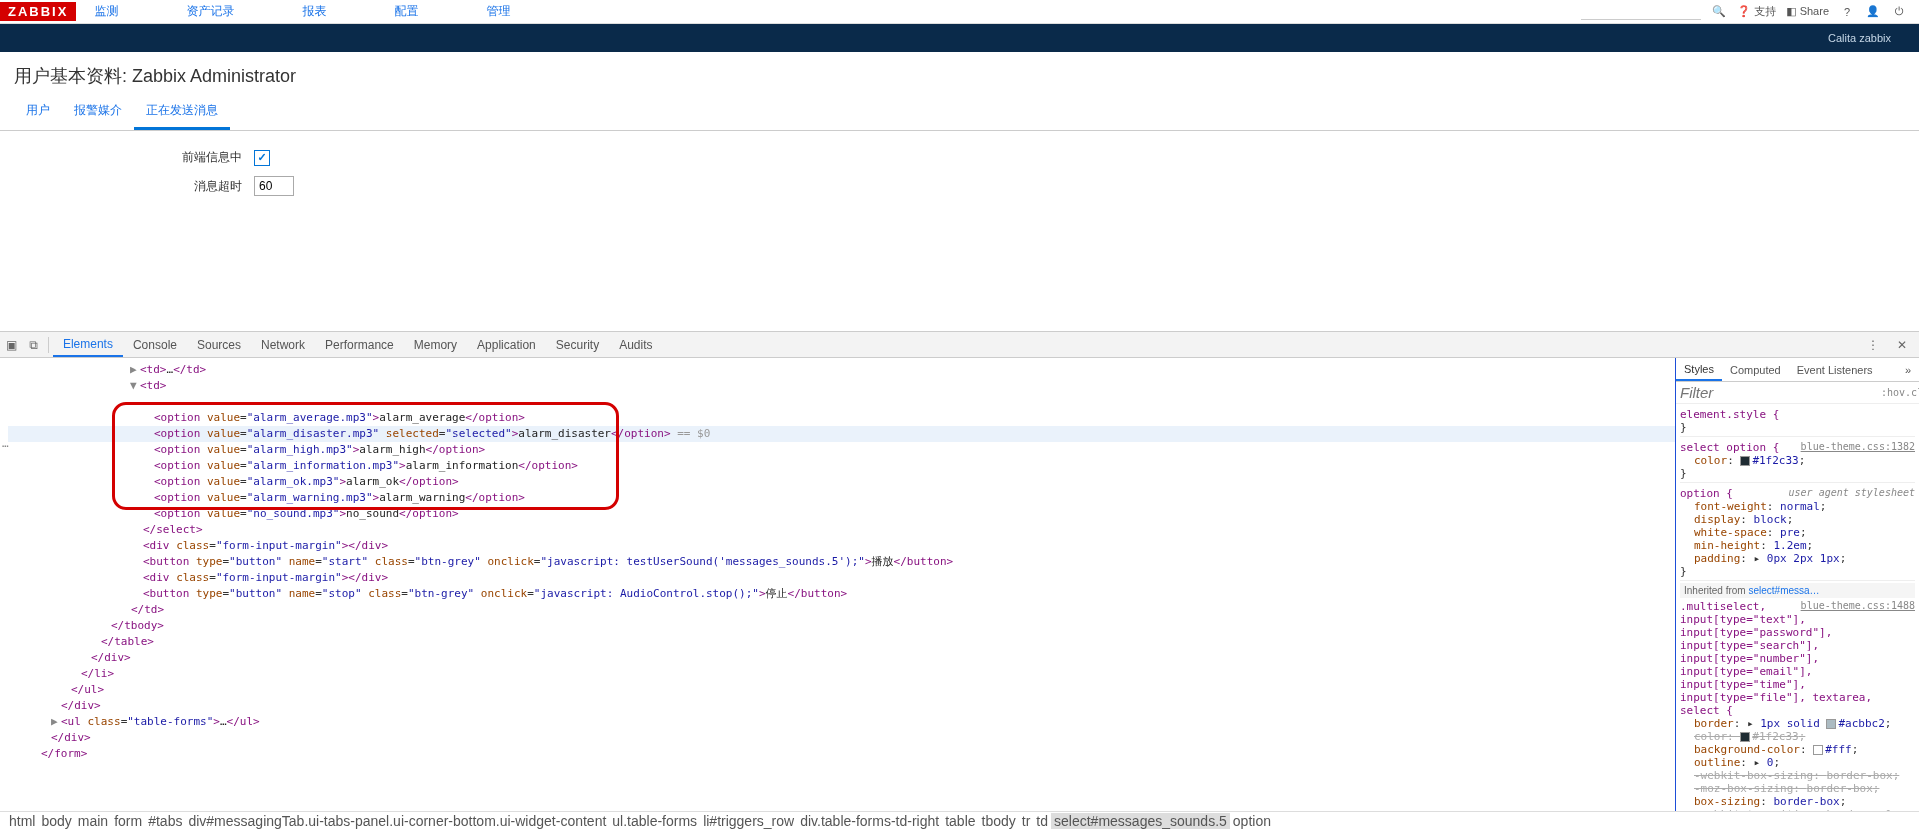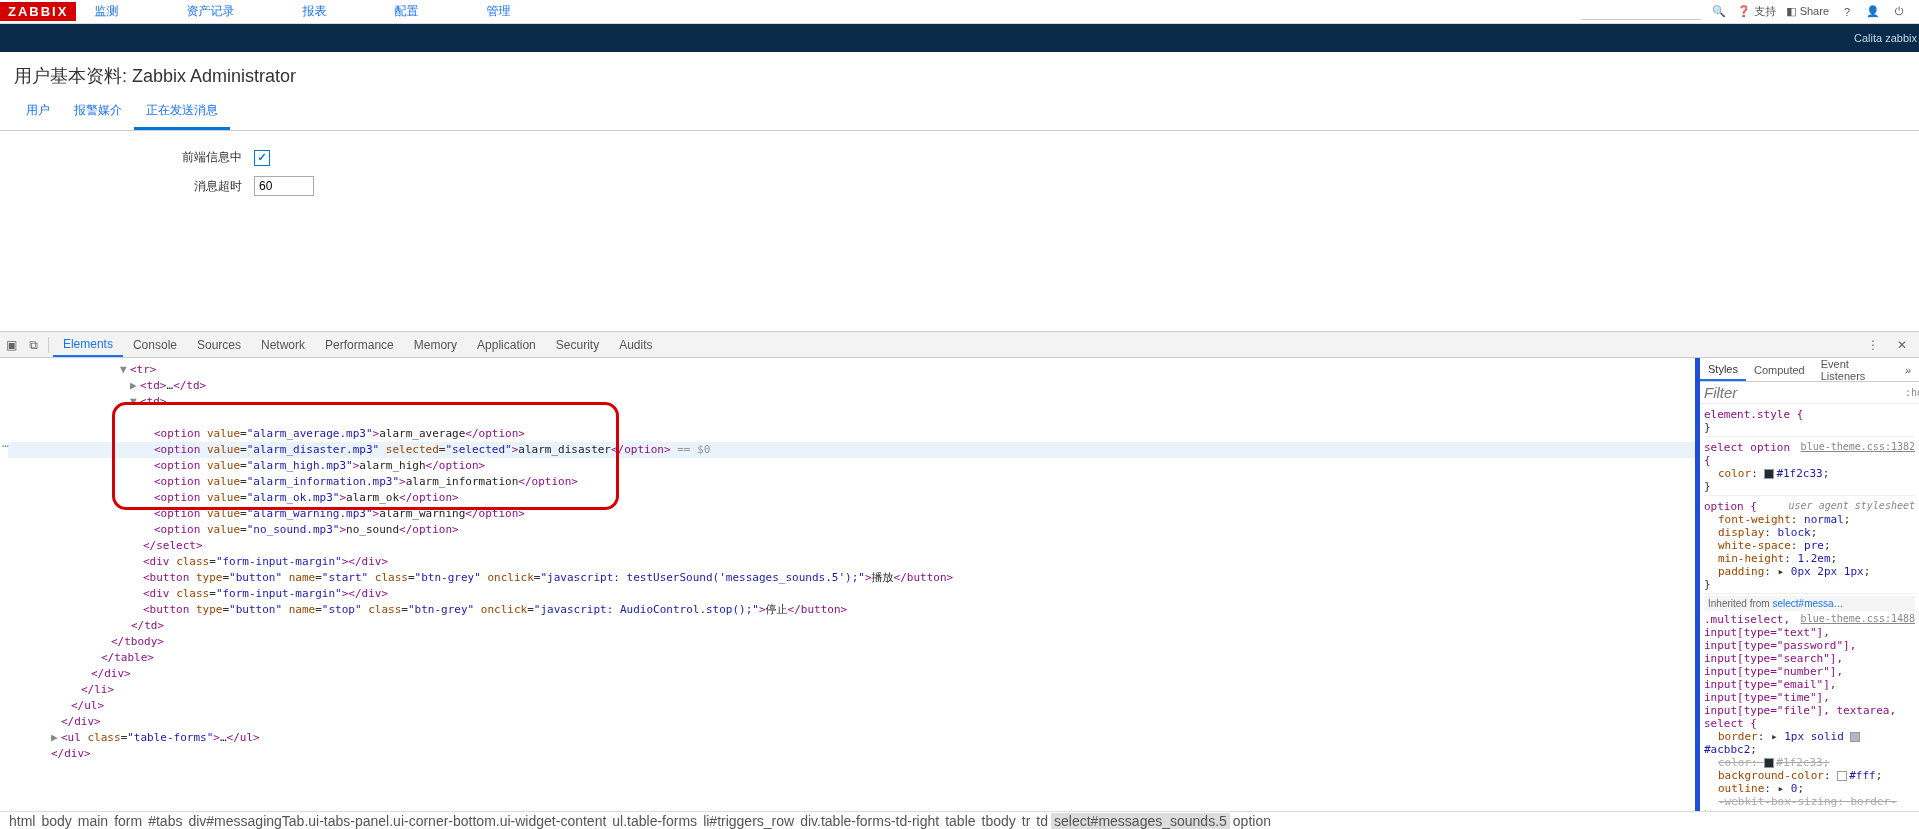--- a/index.html
+++ b/index.html
@@ -4,51 +4,51 @@
 <style>
 * { margin: 0; padding: 0; box-sizing: border-box; }
 body { font-family: Arial, Tahoma, Verdana, sans-serif; font-size: 12px; color: #333; background: #fff; overflow: hidden; }
 .topbar { display: flex; align-items: center; background: #fff; height: 24px; border-bottom: 1px solid #ddd; }
 .logo { background: #d40000; color: #fff; font-weight: bold; letter-spacing: 2px; padding: 2px 8px; font-size: 13px; margin-right: 8px; }
 .topnav { display: flex; gap: 48px; }
 .topnav a { color: #1a73e8; text-decoration: none; padding: 4px 10px; font-size: 12px; }
 .topright { margin-left: auto; display: flex; align-items: center; gap: 10px; padding-right: 12px; color: #555; }
 .topright .search-icon, .topright .icon { width: 16px; height: 16px; display: inline-flex; align-items: center; justify-content: center; }
 .topright span { font-size: 11px; }
-.bluebar { background: #0a2a4a; height: 28px; color: #c5d6e6; display: flex; align-items: center; justify-content: flex-end; padding: 0 2px; font-size: 11px; }
+.bluebar { background: #0a2a4a; height: 28px; color: #c5d6e6; display: flex; align-items: center; justify-content: flex-end; padding: 0 28px; font-size: 11px; }
 .page-title-row { padding: 12px 14px 6px; font-size: 18px; color: #333; }
 .page-title-row .sub { font-weight: normal; }
 .tabs { display: flex; border-bottom: 1px solid #ccc; padding: 0 14px; }
 .tabs a { padding: 8px 12px; color: #1a73e8; text-decoration: none; font-size: 12px; border-bottom: 3px solid transparent; }
 .tabs a.active { color: #1a73e8; border-bottom: 3px solid #0275d8; font-weight: 500; }
 .content-area { padding: 18px 14px 10px; }
 .form-row { display: flex; align-items: center; margin-bottom: 10px; }
 .form-row label { width: 240px; text-align: right; padding-right: 12px; color: #333; font-size: 12px; }
-.form-row input[type="text"] { border: 1px solid #aaa; padding: 2px 4px; width: 60px; font-size: 12px; }
+.form-row input[type="text"] { border: 1px solid #aaa; padding: 2px 4px; width: 40px; font-size: 12px; }
 .checkbox-wrap { border: 1px solid #0275d8; width: 16px; height: 16px; display: inline-flex; align-items: center; justify-content: center; color: #0275d8; font-weight: bold; font-size: 11px; }
 
 .devtools { position: absolute; left: 0; right: 0; bottom: 0; height: 498px; border-top: 1px solid #ccc; background: #fff; display: flex; flex-direction: column; }
 .dt-tabbar { display: flex; align-items: center; height: 26px; border-bottom: 1px solid #ccc; background: #f3f3f3; font-size: 12px; color: #555; }
 .dt-tabbar .dt-icon { padding: 0 6px; color: #666; display: inline-flex; align-items: center; }
 .dt-tabbar .dt-tab { padding: 0 10px; height: 100%; display: flex; align-items: center; cursor: pointer; }
 .dt-tabbar .dt-tab.active { color: #1a73e8; border-bottom: 2px solid #1a73e8; }
 .dt-tabbar .dt-right { margin-left: auto; display: flex; align-items: center; gap: 6px; padding-right: 6px; }
 .dt-body { display: flex; flex: 1; overflow: hidden; }
 .dt-elements { flex: 1; overflow: auto; font-family: Menlo, Consolas, monospace; font-size: 11px; line-height: 16px; padding: 4px 0 4px 8px; position: relative; }
 .dt-line { white-space: pre; }
 .dt-line.hl { background: #eaf2fb; }
 .tag-br { color: #881280; }
 .attr-n { color: #994500; }
 .attr-v { color: #1a1aa6; }
 .txt { color: #222; }
 .cmt { color: #999; }
 .arrow { color: #888; display: inline-block; width: 10px; }
 .red-box { position: absolute; border: 3px solid #d40000; border-radius: 14px; pointer-events: none; }
 
-.dt-styles { width: 224px; border-left: 5px solid #1d4ed8; display: flex; flex-direction: column; overflow: hidden; font-family: Menlo, Consolas, monospace; font-size: 11px; }
+.dt-styles { width: 244px; border-left: 1px solid #1d4ed8; display: flex; flex-direction: column; overflow: hidden; font-family: Menlo, Consolas, monospace; font-size: 11px; }
 .dt-styles-tabs { display: flex; border-bottom: 1px solid #ccc; height: 24px; align-items: center; font-family: Arial, sans-serif; }
 .dt-styles-tabs span { padding: 0 8px; color: #555; cursor: pointer; }
 .dt-styles-tabs span.active { color: #333; border-bottom: 2px solid #1a73e8; height: 100%; display: flex; align-items: center; }
 .dt-filter-row { display: flex; align-items: center; border-bottom: 1px solid #eee; height: 22px; padding: 0 4px; }
 .dt-filter-row input { border: none; flex: 1; font-size: 15px; font-style: italic; color: #999; outline: none; }
 .dt-filter-row .chips { color: #888; font-size: 10px; }
 .dt-styles-body { flex: 1; overflow: auto; padding: 2px 4px; }
 .css-rule { border-bottom: 1px solid #eee; padding: 2px 0; margin-bottom: 2px; }
 .css-sel { color: #881280; }
 .css-link { color: #888; float: right; text-decoration: underline; font-size: 10px; }
@@ -132,21 +132,20 @@
       <span class="dt-icon">⋮</span>
       <span class="dt-icon">✕</span>
     </div>
   </div>
 
   <div class="dt-body">
     <div class="dt-elements" id="elpanel">
       <div class="ellipsis-gutter">…</div>
       <div class="red-box" style="top:44px;left:112px;width:507px;height:108px;"></div>
 
-    <div class="dt-line" style="padding-left: 112px;"><span class="arrow">▼</span><span class="tag-br">&lt;tr&gt;</span></div>
         <div class="dt-line" style="padding-left: 122px;"><span class="arrow">▶</span><span class="tag-br">&lt;td&gt;</span><span class="txt">…</span><span class="tag-br">&lt;/td&gt;</span></div>
         <div class="dt-line" style="padding-left: 122px;"><span class="arrow">▼</span><span class="tag-br">&lt;td&gt;</span></div>
         <div class="dt-line" style="padding-left: 135px;"><span class="cmt"> </span></div>
         <div class="dt-line" style="padding-left: 146px;"><span class="tag-br">&lt;option</span> <span class="attr-n">value</span>=<span class="attr-v">"alarm_average.mp3"</span><span class="tag-br">&gt;</span><span class="txt">alarm_average</span><span class="tag-br">&lt;/option&gt;</span></div>
         <div class="dt-line hl" style="padding-left: 146px;"><span class="tag-br">&lt;option</span> <span class="attr-n">value</span>=<span class="attr-v">"alarm_disaster.mp3"</span> <span class="attr-n">selected</span>=<span class="attr-v">"selected"</span><span class="tag-br">&gt;</span><span class="txt">alarm_disaster</span><span class="tag-br">&lt;/option&gt;</span><span class="cmt"> == $0</span></div>
         <div class="dt-line" style="padding-left: 146px;"><span class="tag-br">&lt;option</span> <span class="attr-n">value</span>=<span class="attr-v">"alarm_high.mp3"</span><span class="tag-br">&gt;</span><span class="txt">alarm_high</span><span class="tag-br">&lt;/option&gt;</span></div>
         <div class="dt-line" style="padding-left: 146px;"><span class="tag-br">&lt;option</span> <span class="attr-n">value</span>=<span class="attr-v">"alarm_information.mp3"</span><span class="tag-br">&gt;</span><span class="txt">alarm_information</span><span class="tag-br">&lt;/option&gt;</span></div>
         <div class="dt-line" style="padding-left: 146px;"><span class="tag-br">&lt;option</span> <span class="attr-n">value</span>=<span class="attr-v">"alarm_ok.mp3"</span><span class="tag-br">&gt;</span><span class="txt">alarm_ok</span><span class="tag-br">&lt;/option&gt;</span></div>
         <div class="dt-line" style="padding-left: 146px;"><span class="tag-br">&lt;option</span> <span class="attr-n">value</span>=<span class="attr-v">"alarm_warning.mp3"</span><span class="tag-br">&gt;</span><span class="txt">alarm_warning</span><span class="tag-br">&lt;/option&gt;</span></div>
         <div class="dt-line" style="padding-left: 146px;"><span class="tag-br">&lt;option</span> <span class="attr-n">value</span>=<span class="attr-v">"no_sound.mp3"</span><span class="tag-br">&gt;</span><span class="txt">no_sound</span><span class="tag-br">&lt;/option&gt;</span></div>
@@ -157,20 +156,21 @@
         <div class="dt-line" style="padding-left: 135px;"><span class="tag-br">&lt;button</span> <span class="attr-n">type</span>=<span class="attr-v">"button"</span> <span class="attr-n">name</span>=<span class="attr-v">"stop"</span> <span class="attr-n">class</span>=<span class="attr-v">"btn-grey"</span> <span class="attr-n">onclick</span>=<span class="attr-v">"javascript: AudioControl.stop();"</span><span class="tag-br">&gt;</span><span class="txt">停止</span><span class="tag-br">&lt;/button&gt;</span></div>
         <div class="dt-line" style="padding-left: 123px;"><span class="tag-br">&lt;/td&gt;</span></div>
         <div class="dt-line" style="padding-left: 103px;"><span class="tag-br">&lt;/tbody&gt;</span></div>
         <div class="dt-line" style="padding-left: 93px;"><span class="tag-br">&lt;/table&gt;</span></div>
         <div class="dt-line" style="padding-left: 83px;"><span class="tag-br">&lt;/div&gt;</span></div>
         <div class="dt-line" style="padding-left: 73px;"><span class="tag-br">&lt;/li&gt;</span></div>
         <div class="dt-line" style="padding-left: 63px;"><span class="tag-br">&lt;/ul&gt;</span></div>
         <div class="dt-line" style="padding-left: 53px;"><span class="tag-br">&lt;/div&gt;</span></div>
         <div class="dt-line" style="padding-left: 43px;"><span class="arrow">▶</span><span class="tag-br">&lt;ul</span> <span class="attr-n">class</span>=<span class="attr-v">"table-forms"</span><span class="tag-br">&gt;</span><span class="txt">…</span><span class="tag-br">&lt;/ul&gt;</span></div>
         <div class="dt-line" style="padding-left: 43px;"><span class="tag-br">&lt;/div&gt;</span></div>
+        <div class="dt-line" style="padding-left: 33px;"><span class="tag-br">&lt;/form&gt;</span></div>
         <div class="dt-line" style="padding-left: 23px;"></div>
       </div>
 
     <div class="dt-styles">
       <div class="dt-styles-tabs">
         <span class="active">Styles</span>
         <span>Computed</span>
         <span>Event Listeners</span>
         <span style="margin-left:auto;">»</span>
       </div>

